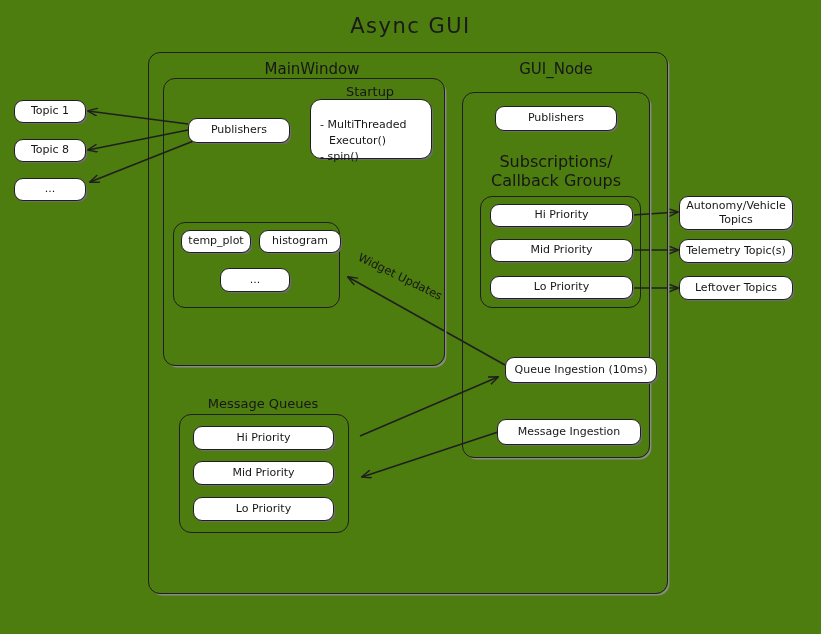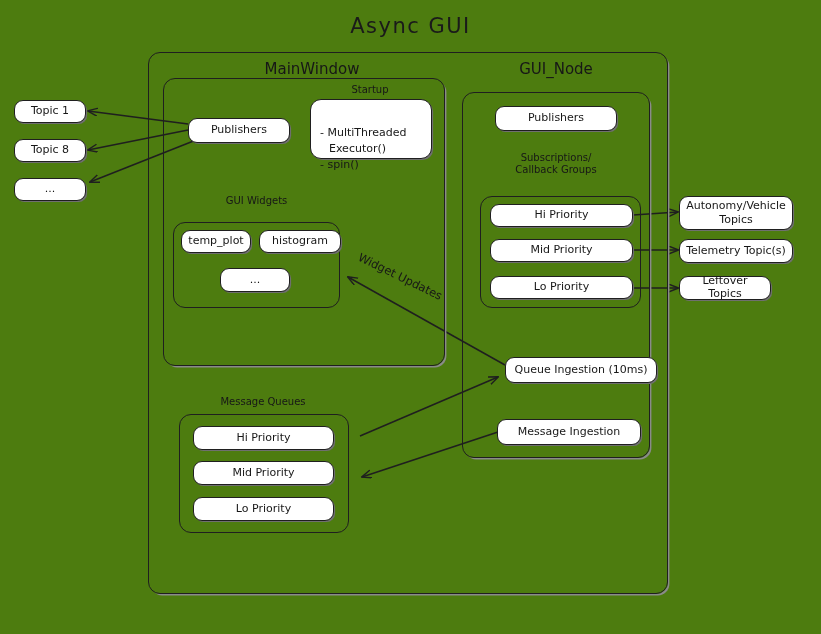--- a/index.html
+++ b/index.html
@@ -55,40 +55,40 @@
     color: #171717;
     line-height: 1.15;
     padding: 2px 4px;
     box-shadow: 1.5px 1.5px 0 -0.4px #6f6f6f;
   }
   .pill.multiline {
     line-height: 1.25;
   }
   .grp-label {
     position: absolute;
-    font-size: 10px;
+    font-size: 13px;
     color: #171717;
     text-align: center;
     line-height: 1.2;
   }
   .grp-label.big {
-    font-size: 10px;
+    font-size: 16px;
   }
   .grp-label.xbig {
     font-size: 15px;
   }
   .codebox {
     position: absolute;
     box-sizing: border-box;
     border: 1.6px solid #1f1f1f;
     border-radius: 11px;
     background: #ffffff;
     font-size: 11px;
     color: #171717;
-    padding: 25px 9px;
+    padding: 17px 9px;
     line-height: 1.45;
     box-shadow: 1.5px 1.5px 0 -0.4px #6f6f6f;
   }
   .edge-label {
     position: absolute;
     font-size: 11.5px;
     color: #171717;
     white-space: nowrap;
     transform-origin: left top;
   }
@@ -124,37 +124,36 @@
 
     <path d="M498,432 L362,477" fill="none" stroke="#1f1f1f" stroke-width="1.5" marker-end="url(#ah)"></path>
   </svg>
 
   <div class="pill" style="left:14px; top:100px; width:72px; height:23px;">Topic 1</div>
   <div class="pill" style="left:14px; top:139px; width:72px; height:23px;">Topic 8</div>
   <div class="pill" style="left:14px; top:178px; width:72px; height:23px;">...</div>
 
   <div class="pill multiline" style="left:679px; top:196px; width:114px; height:34px;">Autonomy/Vehicle Topics</div>
   <div class="pill" style="left:679px; top:239px; width:114px; height:24px;">Telemetry Topic(s)</div>
-  <div class="pill" style="left:679px; top:276px; width:92px; height:24px;">Leftover Topics</div>
+  <div class="pill" style="left:679px; top:276px; width:114px; height:24px;">Leftover Topics</div>
 
   <div class="box shadowbox" style="left:148px; top:52px; width:520px; height:542px;"></div>
 
   <div class="grp-label xbig" style="left:198px; top:60px; width:228px;">MainWindow</div>
   <div class="box shadowbox" style="left:163px; top:78px; width:282px; height:288px;"></div>
 
   <div class="pill" style="left:188px; top:118px; width:102px; height:25px;">Publishers</div>
 
   <div class="grp-label" style="left:310px; top:84px; width:120px;">Startup</div>
   <div class="codebox" style="left:310px; top:99px; width:122px; height:60px;">
     <div>-  MultiThreaded</div>
     <div style="padding-left:9px;">Executor()</div>
     <div>-  spin()</div>
   </div>
 
-  <div class="grp-label big" style="left:173px; top:195px; width:167px;">GUI Widgets</div>
   <div class="box" style="left:173px; top:222px; width:167px; height:86px;"></div>
   <div class="pill" style="left:181px; top:230px; width:70px; height:23px;">temp_plot</div>
   <div class="pill" style="left:259px; top:230px; width:82px; height:23px;">histogram</div>
   <div class="pill" style="left:220px; top:268px; width:70px; height:24px;">...</div>
 
   <div class="grp-label" style="left:178px; top:396px; width:170px;">Message Queues</div>
   <div class="box" style="left:179px; top:414px; width:170px; height:119px;"></div>
   <div class="pill" style="left:193px; top:426px; width:141px; height:24px;">Hi Priority</div>
   <div class="pill" style="left:193px; top:461px; width:141px; height:24px;">Mid Priority</div>
   <div class="pill" style="left:193px; top:497px; width:141px; height:24px;">Lo Priority</div>

